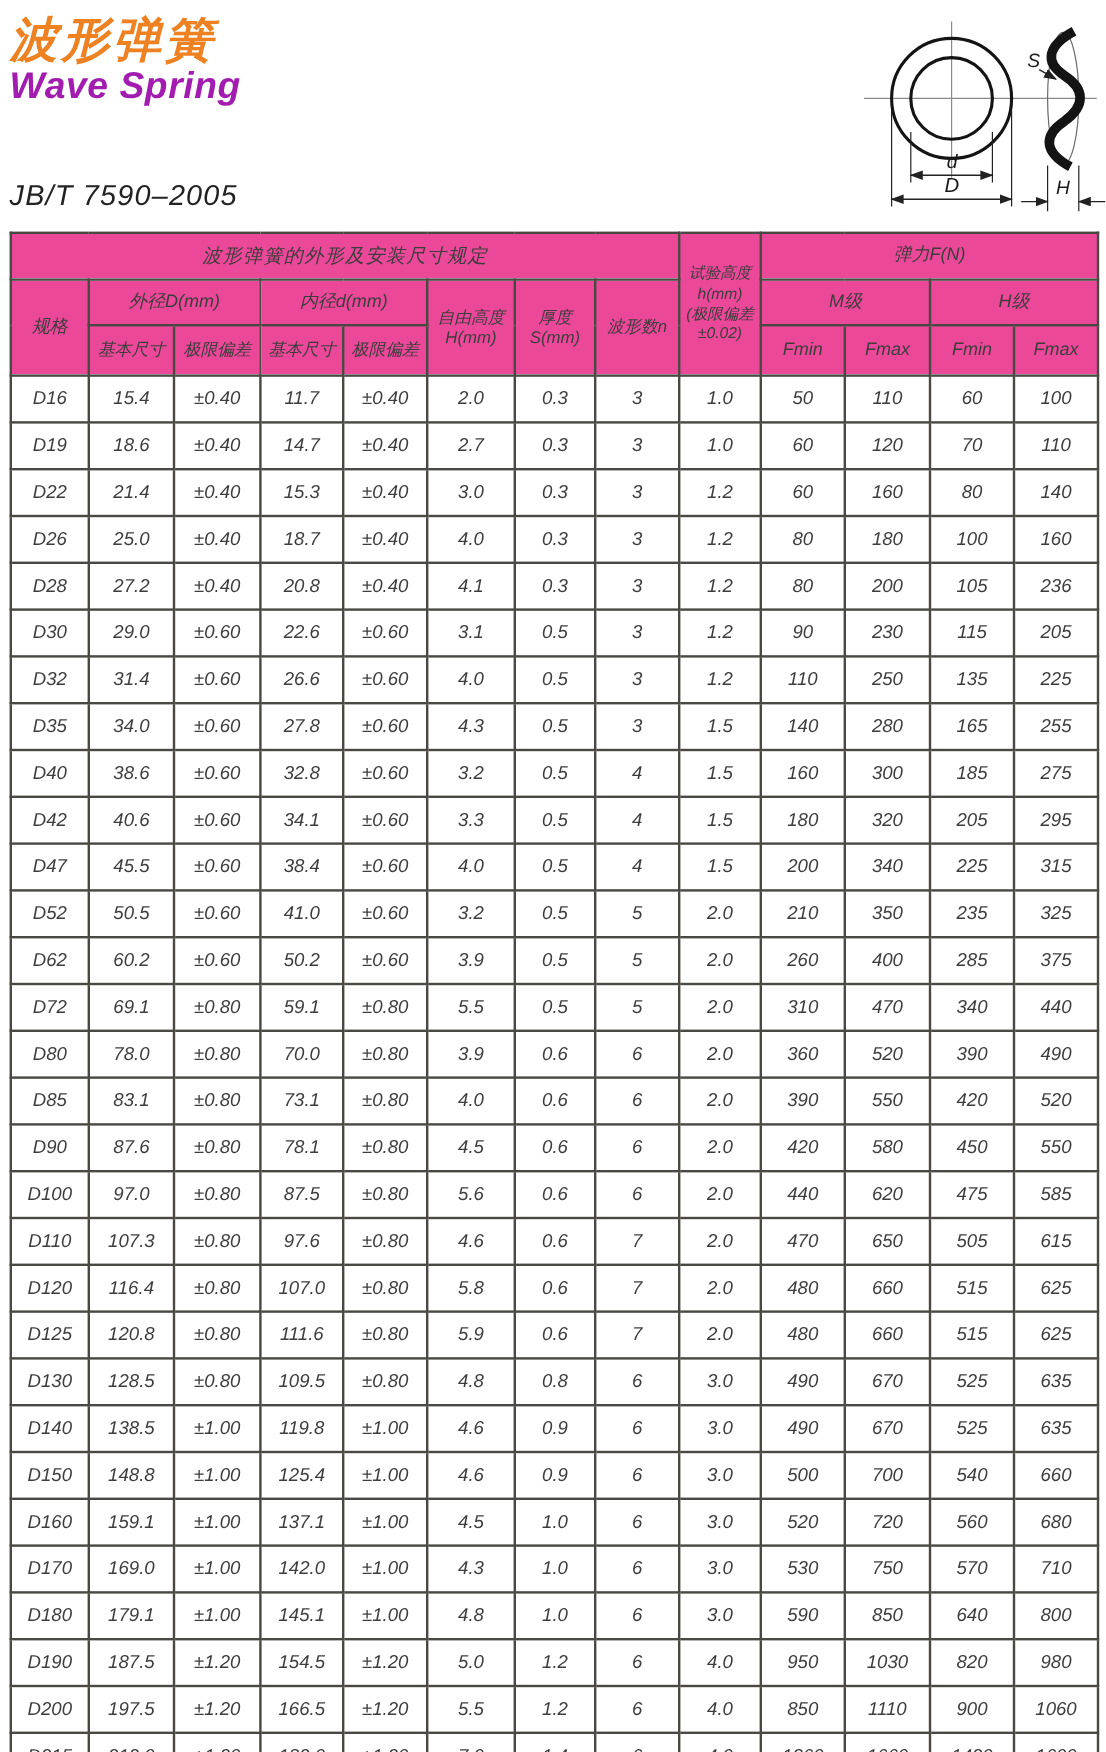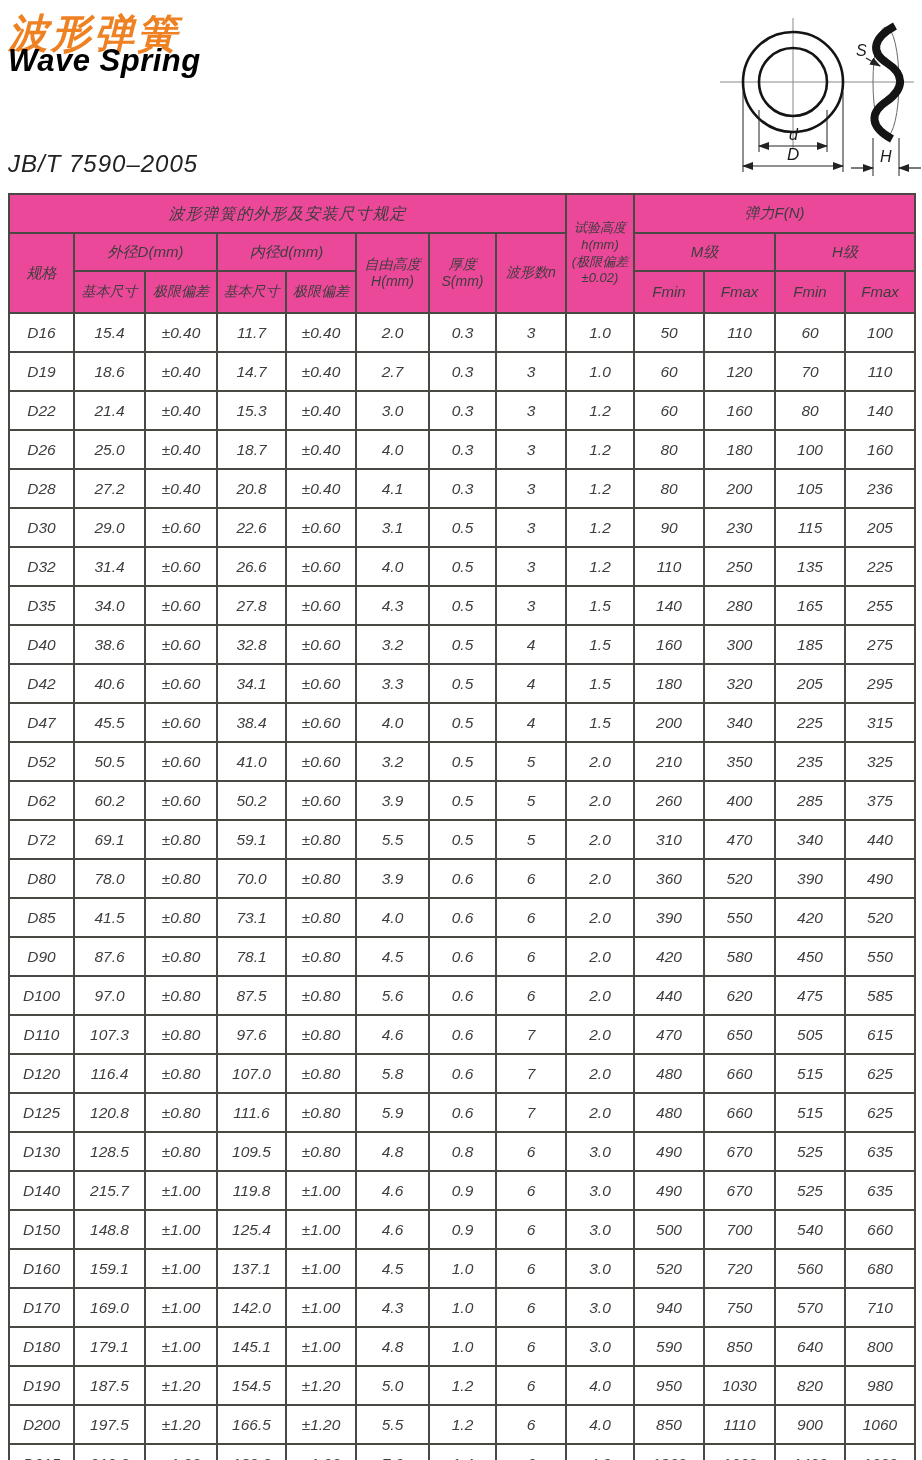--- a/index.html
+++ b/index.html
@@ -1,22 +1,22 @@
 <!DOCTYPE html>
 <html><head>
 <meta charset="utf-8">
 <style>
   html,body{margin:0;padding:0;background:#ffffff;}
   body{width:922px;height:1460px;font-family:"Liberation Sans",sans-serif;}
   .page{position:relative;width:922px;height:1460px;overflow:hidden;font-style:italic;}
 
   .title-cn{position:absolute;left:8px;top:6px;font-size:40px;font-weight:bold;
             color:#ee8122;letter-spacing:3px;}
-  .title-en{position:absolute;left:8px;top:43px;font-size:31px;font-weight:bold;
-            color:#000000;letter-spacing:0.5px;}
+  .title-en{position:absolute;left:8px;top:54px;font-size:31px;font-weight:bold;
+            color:#a21caf;letter-spacing:0.5px;}
   .standard{position:absolute;left:8px;top:150px;font-size:24px;color:#222;letter-spacing:1px;}
 
   .diagram{position:absolute;left:698px;top:0;}
 
   table.spec{position:absolute;left:8px;top:193px;width:906px;border-collapse:collapse;
              table-layout:fixed;}
   .spec th,.spec td{border:2px solid #4a4842;text-align:center;vertical-align:middle;
              padding:0;color:#3d3d3d;overflow:hidden;}
   .spec thead th{background:#ec4899;font-weight:normal;font-size:15px;line-height:1.25;}
   .spec thead tr.r1 th{height:37px;}
@@ -341,21 +341,21 @@
           <td>0.6</td>
           <td>6</td>
           <td>2.0</td>
           <td>360</td>
           <td>520</td>
           <td>390</td>
           <td>490</td>
         </tr>
         <tr>
           <td>D85</td>
-          <td>41.5</td>
+          <td>83.1</td>
           <td>±0.80</td>
           <td>73.1</td>
           <td>±0.80</td>
           <td>4.0</td>
           <td>0.6</td>
           <td>6</td>
           <td>2.0</td>
           <td>390</td>
           <td>550</td>
           <td>420</td>
@@ -446,21 +446,21 @@
           <td>0.8</td>
           <td>6</td>
           <td>3.0</td>
           <td>490</td>
           <td>670</td>
           <td>525</td>
           <td>635</td>
         </tr>
         <tr>
           <td>D140</td>
-          <td>215.7</td>
+          <td>138.5</td>
           <td>±1.00</td>
           <td>119.8</td>
           <td>±1.00</td>
           <td>4.6</td>
           <td>0.9</td>
           <td>6</td>
           <td>3.0</td>
           <td>490</td>
           <td>670</td>
           <td>525</td>
@@ -499,21 +499,21 @@
         <tr>
           <td>D170</td>
           <td>169.0</td>
           <td>±1.00</td>
           <td>142.0</td>
           <td>±1.00</td>
           <td>4.3</td>
           <td>1.0</td>
           <td>6</td>
           <td>3.0</td>
-          <td>940</td>
+          <td>530</td>
           <td>750</td>
           <td>570</td>
           <td>710</td>
         </tr>
         <tr>
           <td>D180</td>
           <td>179.1</td>
           <td>±1.00</td>
           <td>145.1</td>
           <td>±1.00</td>

